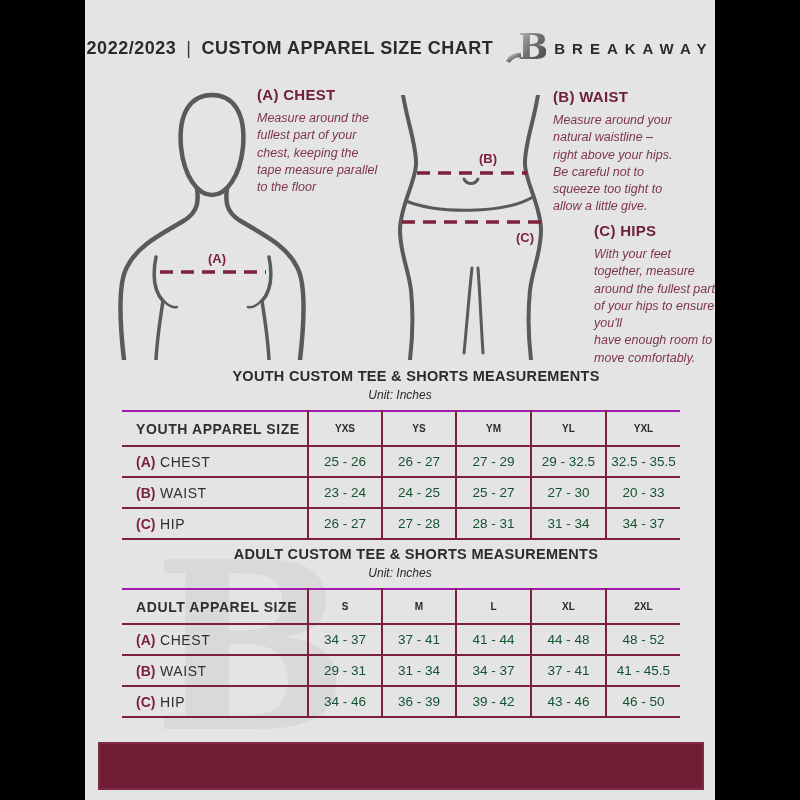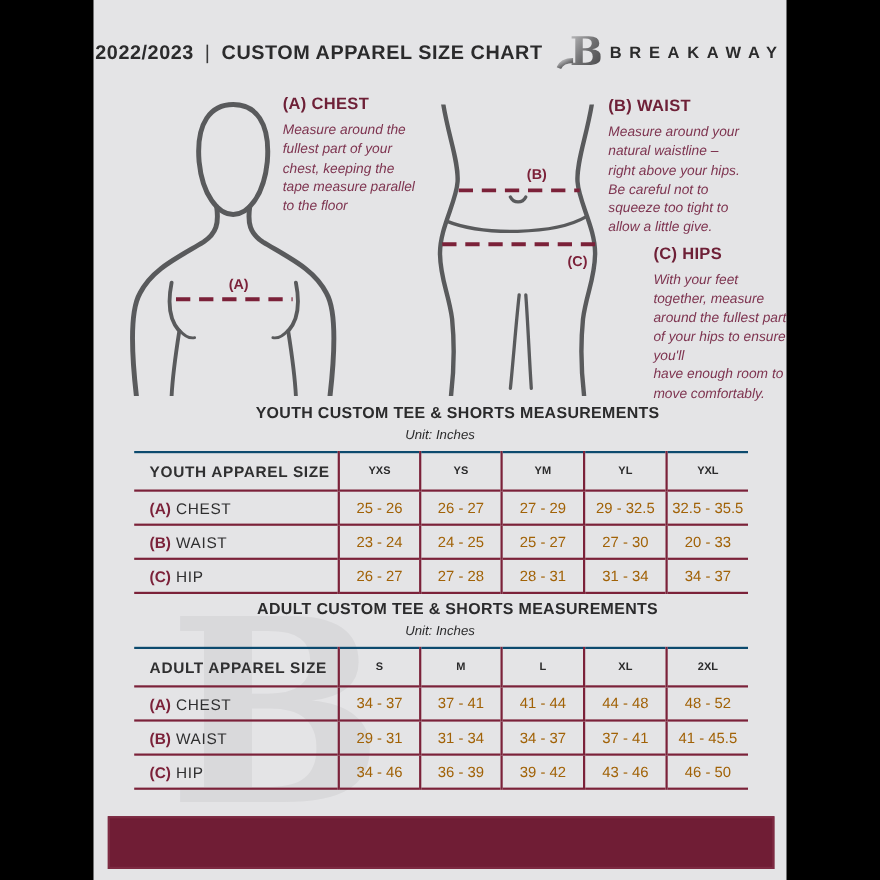--- a/index.html
+++ b/index.html
@@ -31,30 +31,30 @@
   
   .tbl-title{position:absolute;left:16px;width:100%;text-align:center;font-weight:bold;
              font-size:14.5px;color:#2b2b2c;letter-spacing:.3px;z-index:1;}
   .tbl-unit{position:absolute;left:0;width:100%;text-align:center;font-style:italic;
             font-size:12px;color:#2b2b2c;z-index:1;}
   table.size{position:absolute;left:37px;width:558px;border-collapse:collapse;
              table-layout:fixed;z-index:1;background:transparent;}
   table.size td,table.size th{padding:0;background:transparent;}
   table.size tr{height:31px;}
   table.size tr.hdr{height:35px;}
-  table.size tr.hdr{border-top:2px solid #0c4a6e;border-bottom:2px solid #7b2139;margin-top:48px;}
+  table.size tr.hdr{border-top:2px solid #a21caf;border-bottom:2px solid #7b2139;margin-top:48px;}
   table.size tr.row{border-bottom:2px solid #7b2139;}
   table.size td:not(:first-child),table.size th:not(:first-child){
       border-left:2px solid #7b2139;text-align:center;}
   .lbl-cell{text-align:left;padding-left:14px !important;font-size:14px;color:#2f2f30;
             letter-spacing:.6px;}
   .hdr-size{font-weight:bold;font-size:10px;color:#2b2b2c;}
   .row-key{color:#7b2139;font-weight:bold;font-size:14px;letter-spacing:0;}
   .row-lbl{color:#2f2f30;font-size:14px;letter-spacing:.6px;}
-  .val{font-size:13.5px;color:#a16207;}
+  .val{font-size:13.5px;color:#14532d;}
 
   
   .footer-bar{position:absolute;left:13px;top:742px;width:602px;height:44px;
               background:#701d35;border:2px solid #7d2a42;z-index:2;}
 </style>
 </head>
 <body>
 
 <div id="doc">
 

